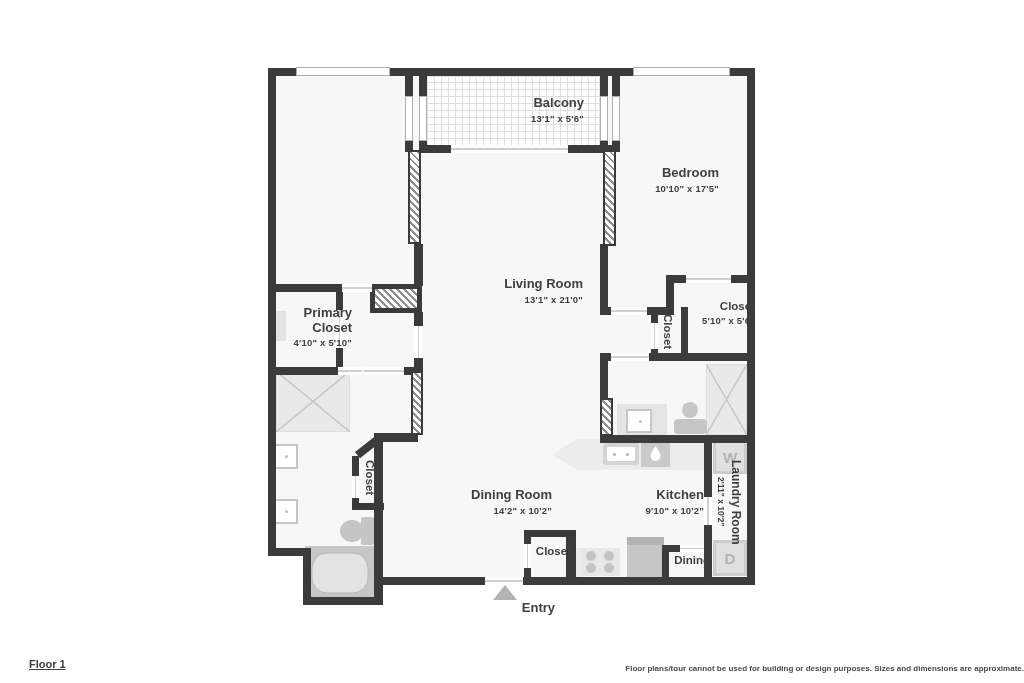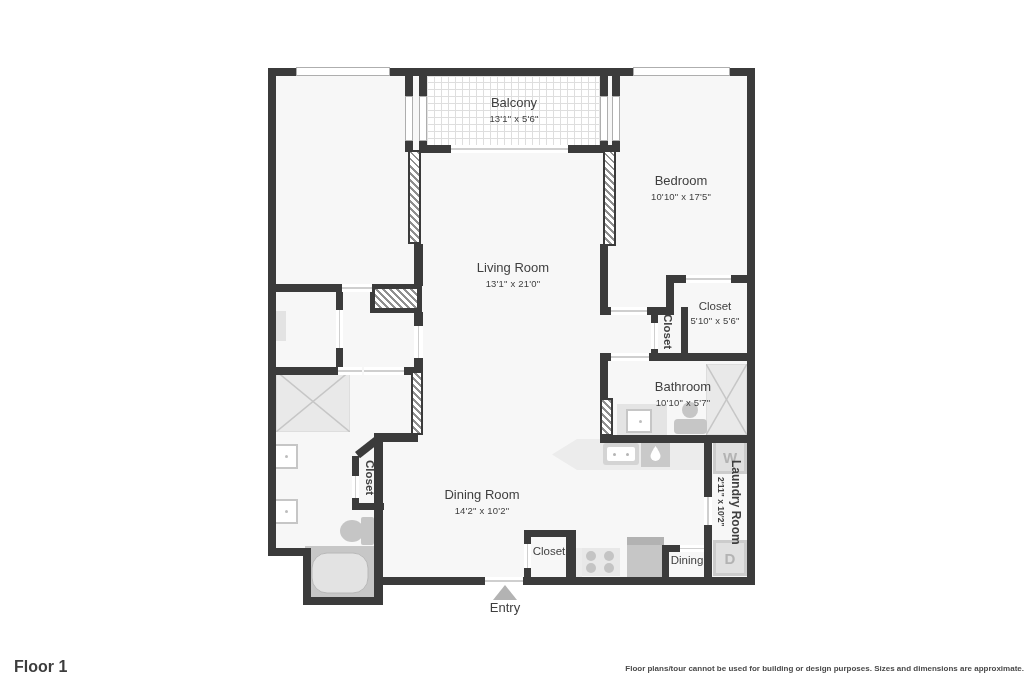--- a/index.html
+++ b/index.html
@@ -10,21 +10,21 @@
   .win{position:absolute;background:#fff;border:1px solid #aeaeae;box-sizing:border-box;}
   .gh{position:absolute;background:linear-gradient(to bottom,#fff 40%,#cfcfcf 40%,#cfcfcf 58%,#fff 58%);}
   .gv{position:absolute;background:linear-gradient(to right,#fff 40%,#cfcfcf 40%,#cfcfcf 58%,#fff 58%);}
   .hatch{position:absolute;background:repeating-linear-gradient(45deg,#ffffff 0 3px,#8f8f8f 3px 5px);
          border:2px solid #3b3b3b;box-sizing:border-box;}
   .hatchbox{border-width:5px;}
   .tiles{position:absolute;background-color:#ffffff;
          background-image:repeating-linear-gradient(0deg,#dedede 0 1px,transparent 1px 7px),
                           repeating-linear-gradient(90deg,#dedede 0 1px,transparent 1px 7px);
          box-shadow:inset 0 0 0 1px #e2e2e2;}
-  .rlabel{position:absolute;text-align:center;color:#3f3f3f;font-weight:normal;}
+  .rlabel{position:absolute;text-align:right;color:#3f3f3f;font-weight:bold;}
   .rname{font-size:13px;line-height:1.12;}
   .rname.sm{font-size:11.5px;}
   .rdims{font-size:9.5px;margin-top:2px;letter-spacing:0.2px;}
   .vtext{position:absolute;writing-mode:vertical-rl;color:#3f3f3f;font-weight:bold;text-align:center;}
   .fix{position:absolute;}
   .vanity{position:absolute;background:#fff;border:2px solid #c6c6c6;box-sizing:border-box;}
   .vanity:after{content:"";position:absolute;left:50%;top:45%;width:3px;height:3px;background:#bdbdbd;border-radius:50%;}
   .appl{position:absolute;background:#e0e0e0;border:3px solid #cccccc;box-sizing:border-box;
         display:flex;align-items:center;justify-content:center;
         color:#b3b3b3;font-weight:bold;font-size:15px;}
@@ -174,39 +174,43 @@
   <div class="gv" style="left:651px;top:323px;width:7px;height:26px;"></div>
   <div class="gv" style="left:704px;top:497px;width:8px;height:28px;"></div>
   <div class="gh" style="left:680px;top:545px;width:24px;height:7px;"></div>
   <div class="gv" style="left:524px;top:544px;width:7px;height:24px;"></div>
   <div class="gh" style="left:485px;top:577px;width:38px;height:8px;"></div>
 
   <div class="rlabel" style="left:444px;top:96px;width:140px;">
     <div class="rname">Balcony</div>
     <div class="rdims">13'1" x 5'6"</div>
   </div>
-  <div class="rlabel" style="left:611px;top:166px;width:140px;margin-top:8px;">
+  <div class="rlabel" style="left:579px;top:166px;width:140px;">
     <div class="rname">Bedroom</div>
     <div class="rdims">10'10" x 17'5"</div>
   </div>
-  <div class="rlabel" style="left:443px;top:261px;width:140px;">
+  <div class="rlabel" style="left:443px;top:277px;width:140px;">
     <div class="rname">Living Room</div>
     <div class="rdims">13'1" x 21'0"</div>
+  </div>
+  <div class="rlabel" style="left:262px;top:306px;width:90px;">
+    <div class="rname">Primary Closet</div>
+    <div class="rdims">4'10" x 5'10"</div>
   </div>
   <div class="rlabel" style="left:675px;top:300px;width:80px;">
     <div class="rname sm">Closet</div>
     <div class="rdims">5'10" x 5'6"</div>
   </div>
-  <div class="rlabel" style="left:613px;top:380px;width:140px;">
-    <div class="rname">Bathroom</div>
-    <div class="rdims">10'10" x 5'7"</div>
-  </div>
   <div class="rlabel" style="left:412px;top:488px;width:140px;">
     <div class="rname">Dining Room</div>
     <div class="rdims">14'2" x 10'2"</div>
+  </div>
+  <div class="rlabel" style="left:564px;top:488px;width:140px;">
+    <div class="rname">Kitchen</div>
+    <div class="rdims">9'10" x 10'2"</div>
   </div>
 
   <div class="vtext" style="left:729px;top:450px;height:104px;font-size:12px;">Laundry Room</div>
   <div class="vtext" style="left:716px;top:462px;height:80px;font-size:8.5px;">2'11" x 10'2"</div>
   <div class="vtext" style="left:364px;top:451px;height:54px;font-size:11.5px;">Closet</div>
   <div class="vtext" style="left:662px;top:306px;height:52px;font-size:11.5px;">Closet</div>
 
   <div class="rlabel" style="left:527px;top:545px;width:44px;">
     <div class="rname sm">Closet</div>
   </div>
@@ -214,16 +218,16 @@
     <div class="rname sm">Dining</div>
   </div>
 
   <div style="position:absolute;left:493px;top:585px;width:0;height:0;
               border-left:12px solid transparent;border-right:12px solid transparent;
               border-bottom:15px solid #b3b3b3;"></div>
   <div class="rlabel" style="left:455px;top:601px;width:100px;">
     <div class="rname">Entry</div>
   </div>
 
-  <div class="footer-line" style="left:14px;top:658px;font-size:16px;">Floor 1</div>
+  <div class="footer-line" style="left:29px;top:658px;font-size:11px;text-decoration:underline;">Floor 1</div>
   <div class="footer-line" style="left:0;top:664px;width:1024px;text-align:right;font-size:8px;color:#4a4a4a;">Floor plans/tour cannot be used for building or design purposes. Sizes and dimensions are approximate.</div>
 
 </div>
 
 </body></html>

